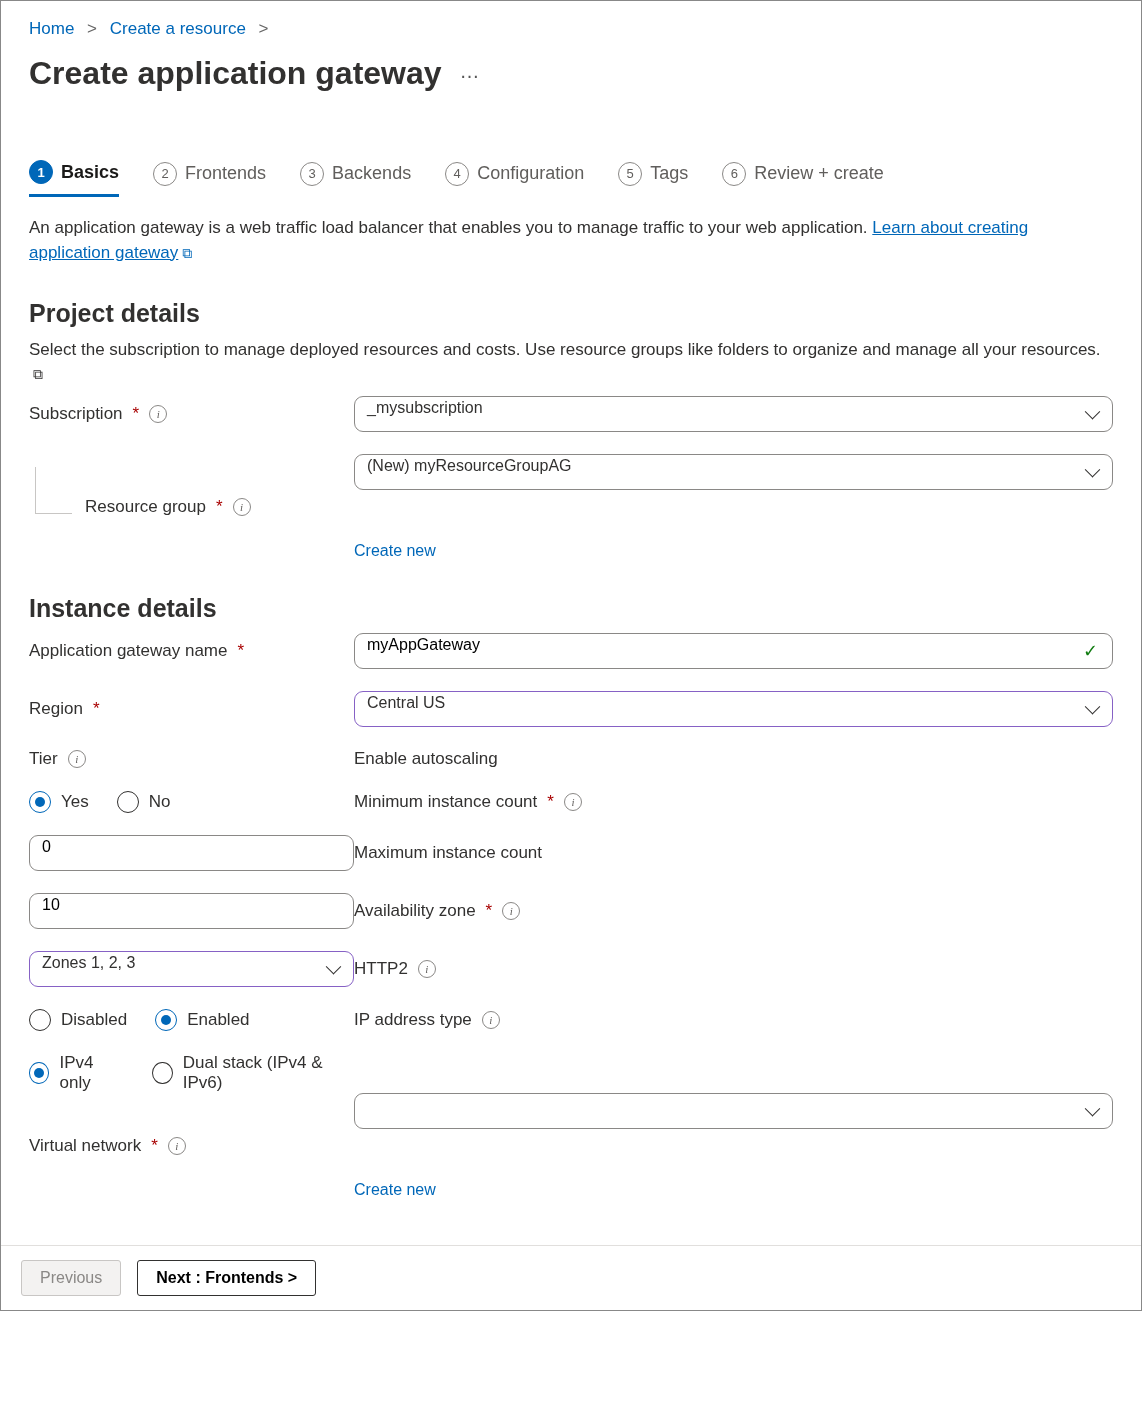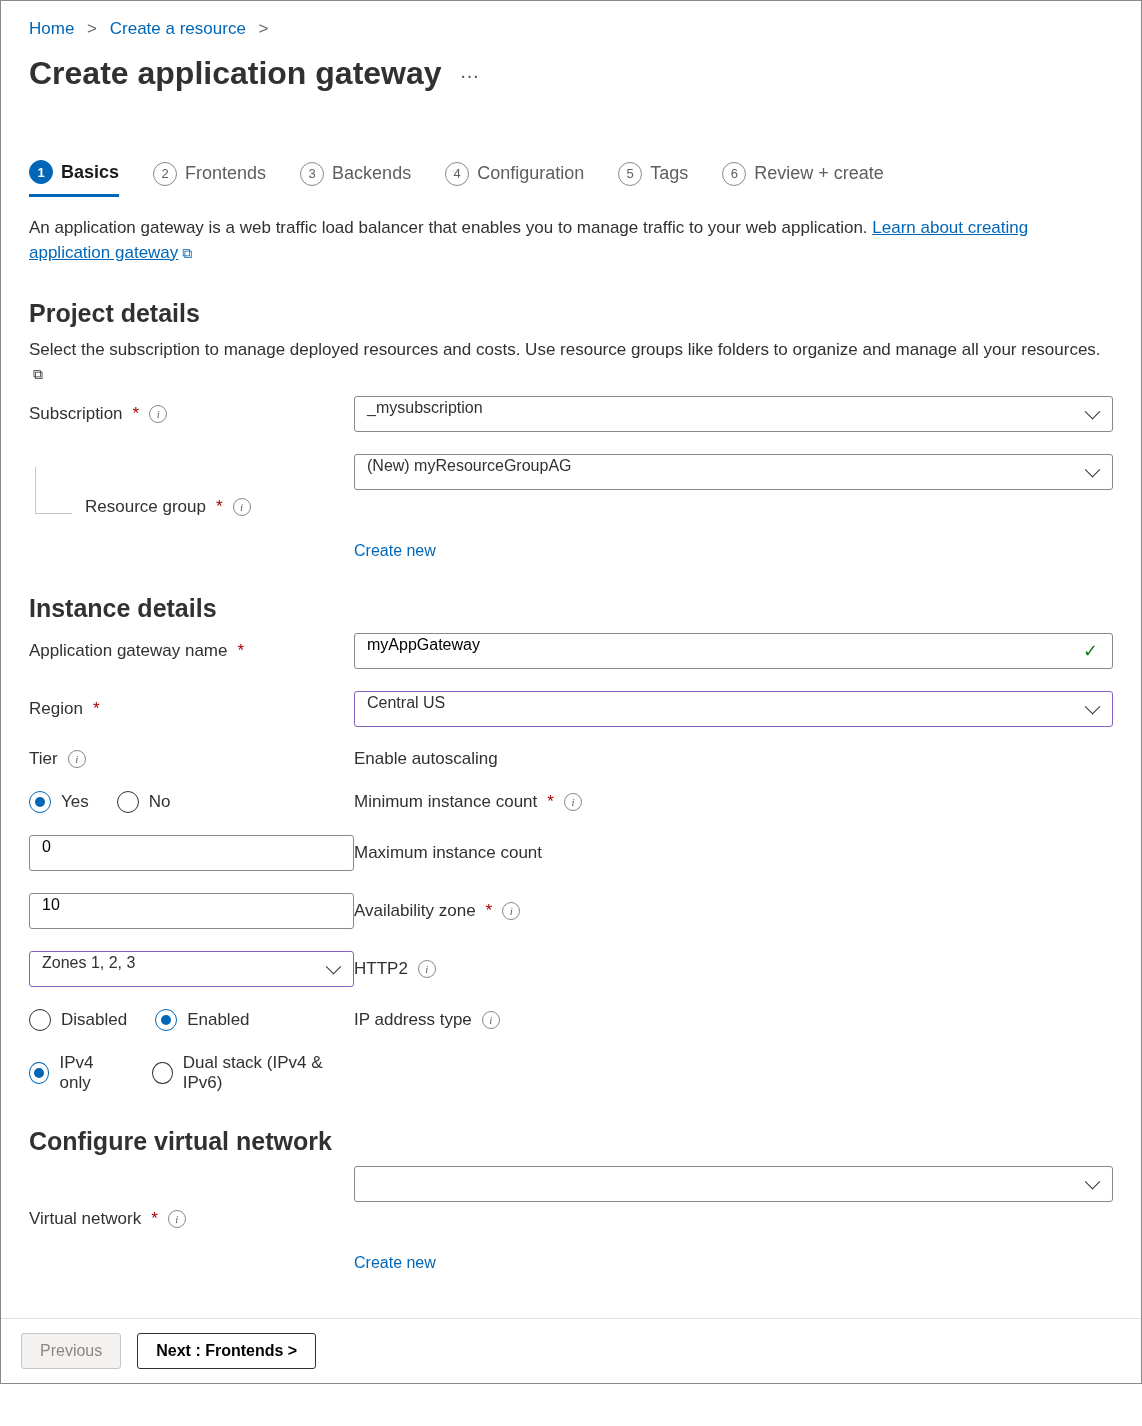--- a/index.html
+++ b/index.html
@@ -80,21 +80,21 @@
     width:36px; height:46px;
     border-left:1px solid #c8c6c4;
     border-bottom:1px solid #c8c6c4;
   }
   .control-col { display:flex; flex-direction:column; align-items:flex-start; gap:4px; }
   .select, .textbox {
     box-sizing:border-box;
     width:100%;
     height:36px;
     border:1px solid #8a8886;
-    border-radius:3px;
+    border-radius:9px;
     background:#fff;
     padding:0 40px 12px 12px;
     font-size:16px;
     position:relative;
     display:flex;
     align-items:center;
     cursor:pointer;
   }
   .select.purple { border-color:#8661c5; }
   .select::after {
@@ -318,21 +318,20 @@
         <span class="dot"></span>
         <span>IPv4 only</span>
       </label>
       <label class="radio">
         <span class="dot"></span>
         <span>Dual stack (IPv4 &amp; IPv6)</span>
       </label>
     </div>
   </div>
 
-  <h2 class="section">Configure virtual network</h2>
   <div class="form">
     <div class="form-row-label">
       <span>Virtual network</span>
         <span class="req">*</span>
       <span class="info">i</span>
     </div>
     <div class="control-col">
       <div class="select">
         <span></span>
       </div>

